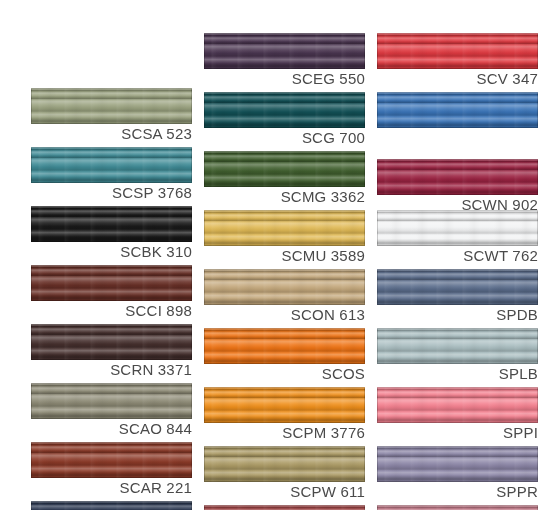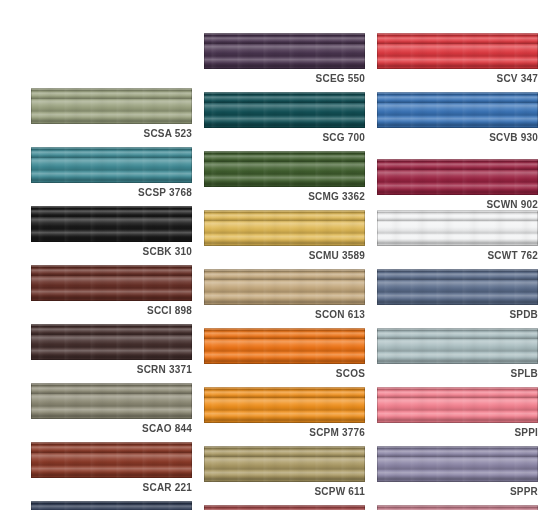--- a/index.html
+++ b/index.html
@@ -81,26 +81,25 @@
     opacity: 0.9;
   }
   .swatch .edge {
     position: absolute;
     inset: 0;
     box-shadow: inset 0 0 0 1px rgba(0,0,0,0.18);
   }
   .swatch-label {
     margin-top: 3px;
     text-align: right;
-    font-size: 10px;
+    font-size: 15px;
     line-height: 13px;
     color: #4a4a4a;
     letter-spacing: 0.2px;
     white-space: nowrap;
-    font-weight: bold;
   }
 </style>
 </head>
 <body>
 
 <div id="chart">
   <div class="column col-1">
       <div class="swatch-cell" style="top: 88px;">
         <div class="swatch" style="background: rgb(155, 163, 128);">
           <div class="profile"></div>
@@ -246,21 +245,20 @@
           <div class="edge"></div>
         </div>
         <div class="swatch-label">SCV 347</div>
       </div>
       <div class="swatch-cell" style="top: 92px;">
         <div class="swatch" style="background: rgb(58, 116, 184);">
           <div class="profile"></div>
           <div class="speckle"></div>
           <div class="edge"></div>
         </div>
-        <div class="swatch-label">SCVB 930</div>
       </div>
       <div class="swatch-cell" style="top: 151px; margin-top: 8px;">
         <div class="swatch" style="background: rgb(156, 36, 67);">
           <div class="profile"></div>
           <div class="speckle"></div>
           <div class="edge"></div>
         </div>
         <div class="swatch-label">SCWN 902</div>
       </div>
       <div class="swatch-cell" style="top: 210px;">

